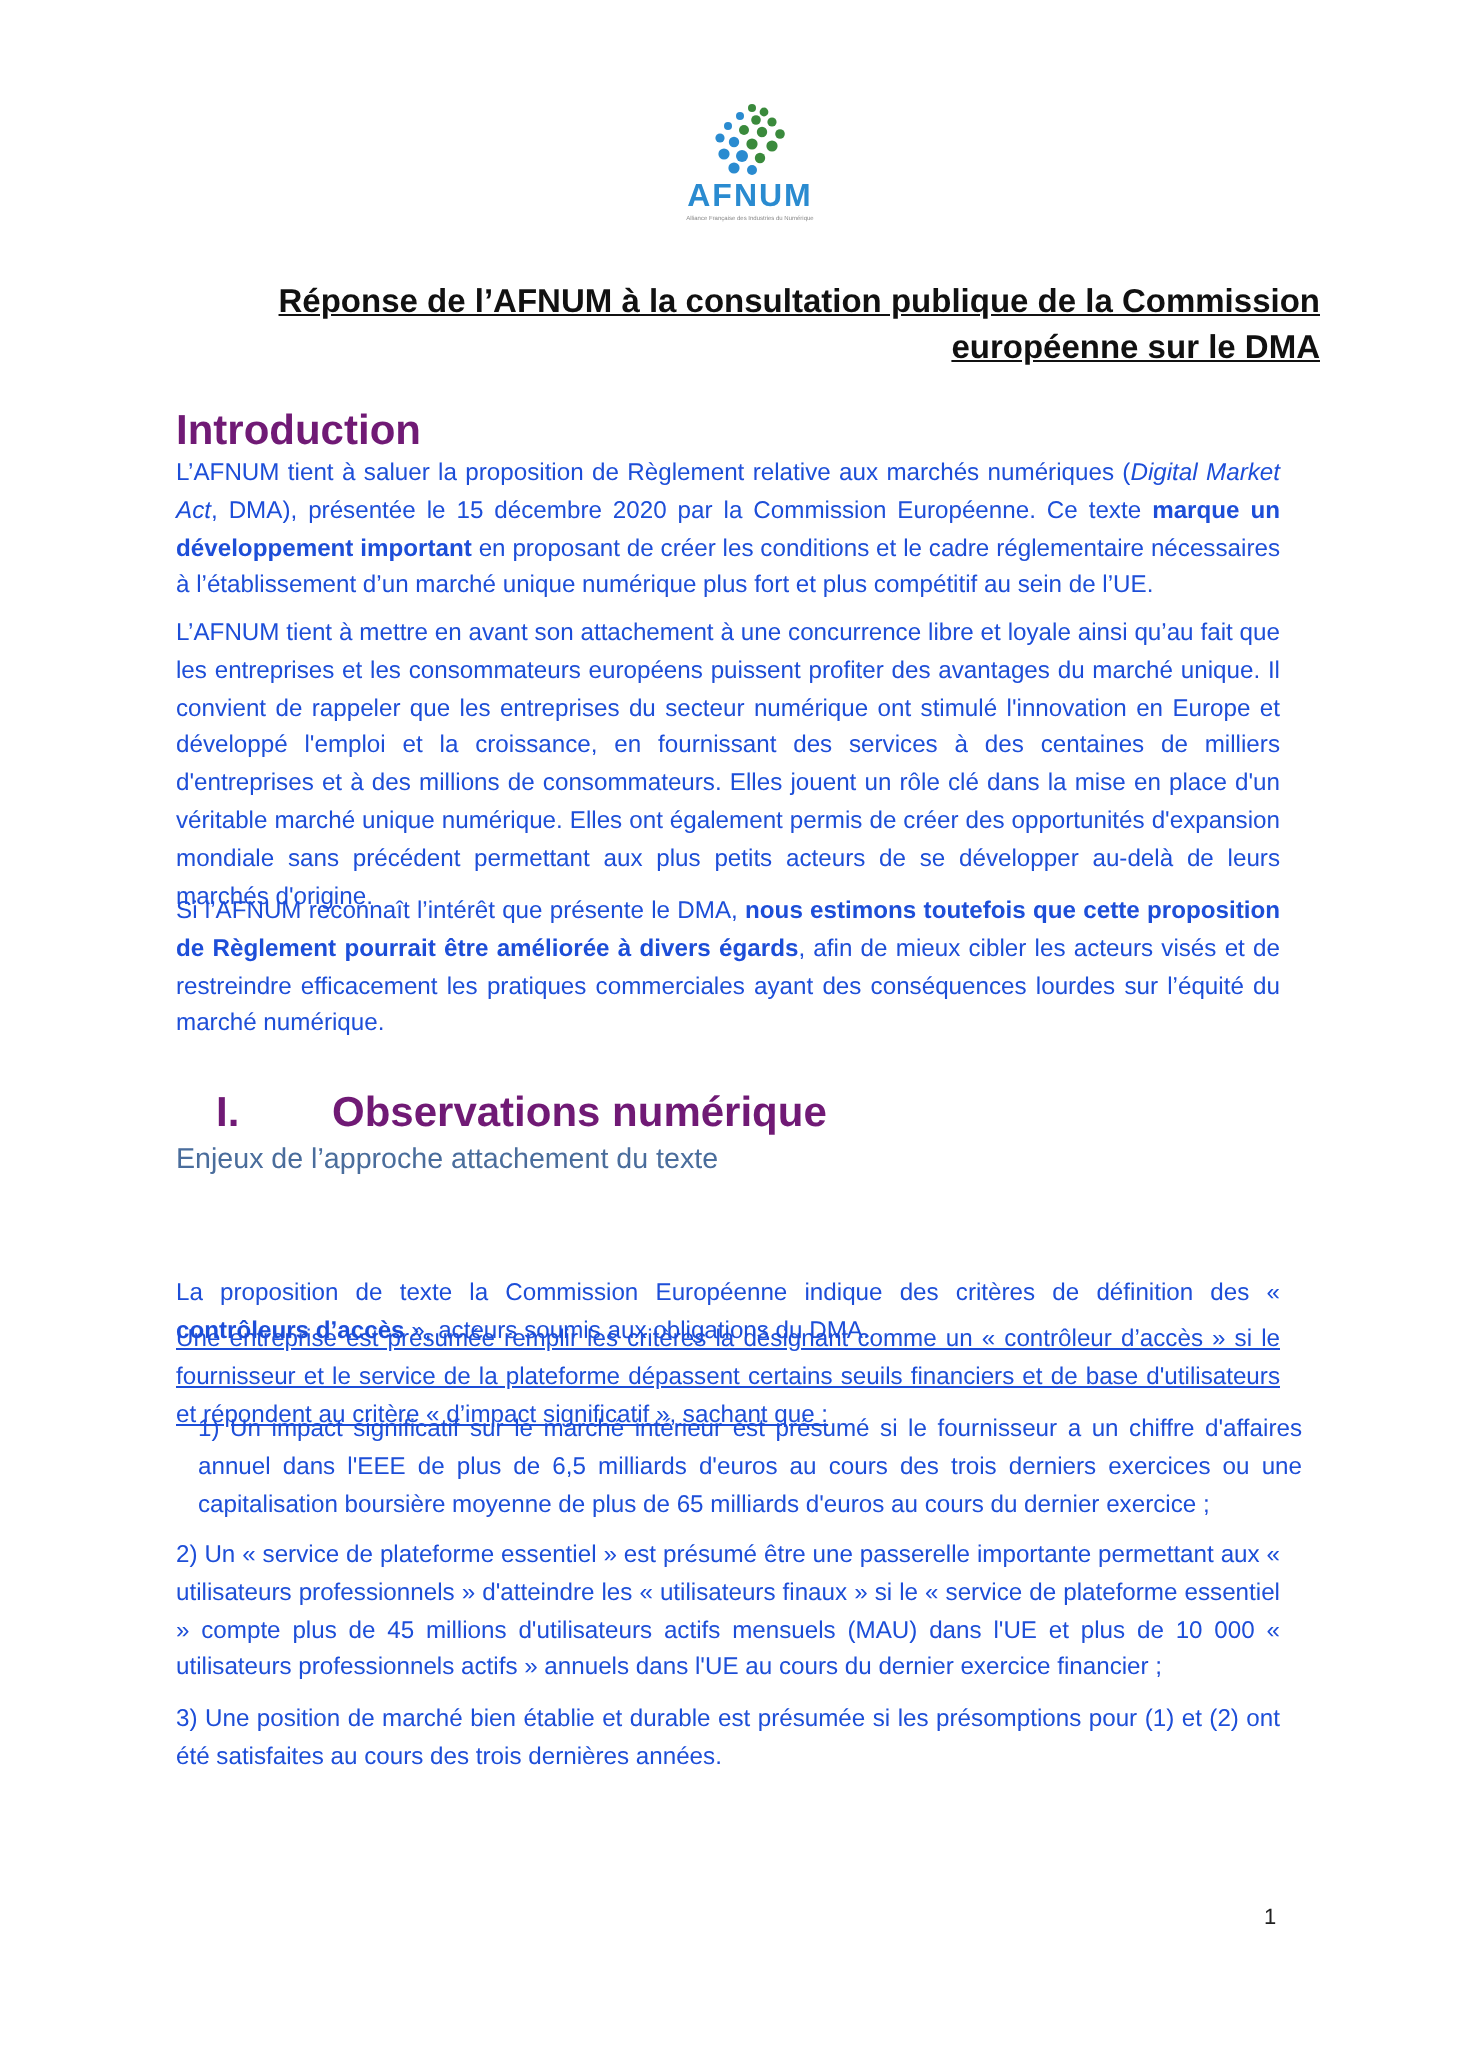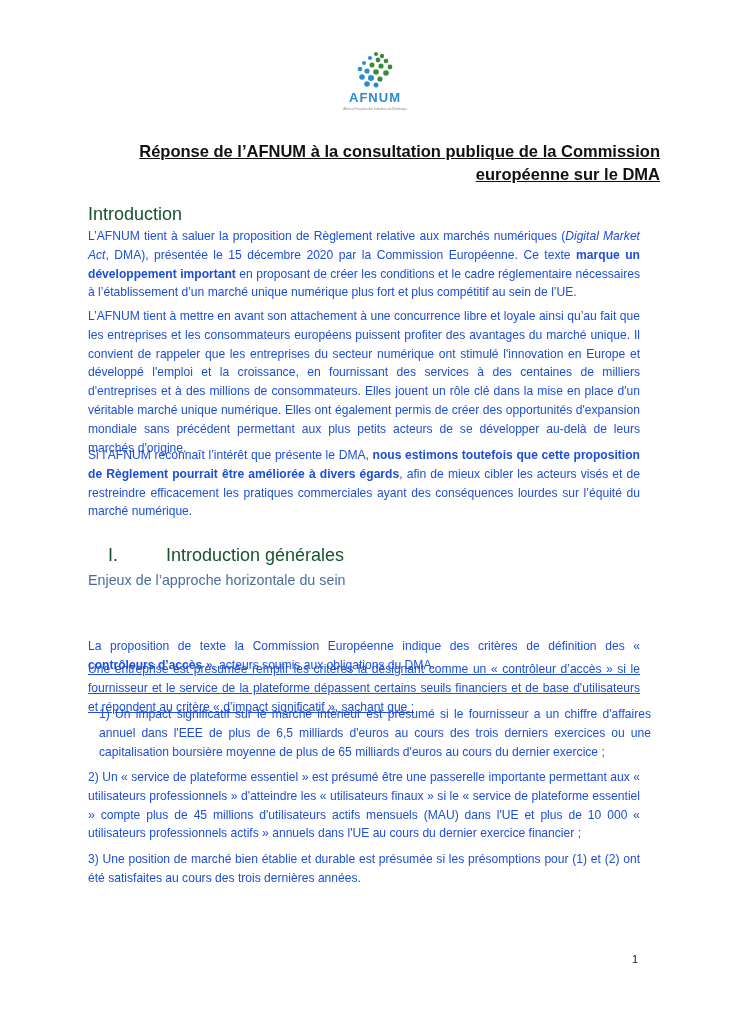--- a/index.html
+++ b/index.html
@@ -2,26 +2,26 @@
 <html><head>
 <meta charset="utf-8">
 <style>
   html, body { margin: 0; padding: 0; background: #ffffff; }
   body { width: 729px; height: 1030px; position: relative; overflow: hidden;
          font-family: "Liberation Sans", sans-serif; color: #1a1a1a; }
   .page { position: absolute; left: 0; top: 0; width: 729px; height: 1030px; background: #fff; }
   .logo { position: absolute; left: 340px; top: 50px; width: 70px; height: 62px; }
   .logo svg { display: block; }
   .logo-text { position: absolute; left: 0; top: 40px; width: 70px; text-align: center;
-               font-size: 13px; font-weight: bold; letter-spacing: 1px; color: #2a8bd0; }
+               font-size: 16px; font-weight: bold; letter-spacing: 1px; color: #2a8bd0; }
   .logo-sub { position: absolute; left: 2px; top: 57px; width: 66px; text-align: center;
               font-size: 3px; color: #888; white-space: nowrap; overflow: hidden; }
   .doc-title { position: absolute; left: 80px; top: 140px; width: 580px; text-align: right;
                font-weight: bold; font-size: 16.5px; line-height: 23px; text-decoration: underline; color: #111; }
-  .h1 { position: absolute; left: 88px; font-size: 18px; color: #14532d; font-weight: normal; white-space: nowrap; }
+  .h1 { position: absolute; left: 88px; font-size: 21px; color: #701a75; font-weight: bold; white-space: nowrap; }
   .h1 .num { display: inline-block; width: 58px; padding-left: 20px; }
   .h2 { position: absolute; left: 88px; font-size: 14.3px; color: #4a6d9c; white-space: nowrap; }
   .para { position: absolute; left: 88px; width: 552px; font-size: 12.1px; line-height: 18.8px;
           text-align: justify; color: #1d4ed8; }
   .para b { font-weight: bold; }
   .page-num { position: absolute; left: 632px; top: 953px; font-size: 11px; color: #222; }
 </style>
 </head>
 <body>
 
@@ -55,23 +55,23 @@
   <div class="doc-title">Réponse de l’AFNUM à la consultation publique de la Commission européenne sur le DMA</div>
 
   <div class="h1" style="top:204px;">Introduction</div>
 
   <div class="para" style="top:227px;"><span>L’AFNUM tient à saluer la proposition de Règlement relative aux marchés numériques (</span><i>Digital Market Act</i><span>, DMA), présentée le 15 décembre 2020 par la Commission Européenne. Ce texte </span><b>marque un développement important</b><span> en proposant de créer les conditions et le cadre réglementaire nécessaires à l’établissement d’un marché unique numérique plus fort et plus compétitif au sein de l’UE.</span></div>
 
   <div class="para" style="top:307px;">L’AFNUM tient à mettre en avant son attachement à une concurrence libre et loyale ainsi qu’au fait que les entreprises et les consommateurs européens puissent profiter des avantages du marché unique. Il convient de rappeler que les entreprises du secteur numérique ont stimulé l'innovation en Europe et développé l'emploi et la croissance, en fournissant des services à des centaines de milliers d'entreprises et à des millions de consommateurs. Elles jouent un rôle clé dans la mise en place d'un véritable marché unique numérique. Elles ont également permis de créer des opportunités d'expansion mondiale sans précédent permettant aux plus petits acteurs de se développer au-delà de leurs marchés d'origine.</div>
 
   <div class="para" style="top:446px;"><span>Si l’AFNUM reconnaît l’intérêt que présente le DMA, </span><b>nous estimons toutefois que cette proposition de Règlement pourrait être améliorée à divers égards</b><span>, afin de mieux cibler les acteurs visés et de restreindre efficacement les pratiques commerciales ayant des conséquences lourdes sur l’équité du marché numérique.</span></div>
 
-  <div class="h1" style="top:545px;"><span class="num">I.</span><span>Introduction générales</span></div>
+  <div class="h1" style="top:545px;"><span class="num">I.</span><span>Observations numérique</span></div>
 
-  <div class="h2" style="top:572px;">Enjeux de l’approche horizontale du sein</div>
+  <div class="h2" style="top:572px;">Enjeux de l’approche attachement du texte</div>
 
   <div class="para" style="top:620px;margin-top:17px;"><span>La proposition de texte la Commission Européenne indique des critères de définition des « </span><b>contrôleurs d’accès</b><span> », acteurs soumis aux obligations du DMA.</span></div>
 
   <div class="para" style="top:660px;text-decoration:underline;">Une entreprise est présumée remplir les critères la désignant comme un « contrôleur d’accès » si le fournisseur et le service de la plateforme dépassent certains seuils financiers et de base d'utilisateurs et répondent au critère « d’impact significatif », sachant que :</div>
 
   <div class="para" style="top:705px;margin-left:11px;">1) Un impact significatif sur le marché intérieur est présumé si le fournisseur a un chiffre d'affaires annuel dans l'EEE de plus de 6,5 milliards d'euros au cours des trois derniers exercices ou une capitalisation boursière moyenne de plus de 65 milliards d'euros au cours du dernier exercice ;</div>
 
   <div class="para" style="top:768px;">2) Un « service de plateforme essentiel » est présumé être une passerelle importante permettant aux « utilisateurs professionnels » d'atteindre les « utilisateurs finaux » si le « service de plateforme essentiel » compte plus de 45 millions d'utilisateurs actifs mensuels (MAU) dans l'UE et plus de 10 000 « utilisateurs professionnels actifs » annuels dans l'UE au cours du dernier exercice financier ;</div>
 
   <div class="para" style="top:850px;">3) Une position de marché bien établie et durable est présumée si les présomptions pour (1) et (2) ont été satisfaites au cours des trois dernières années.</div>

